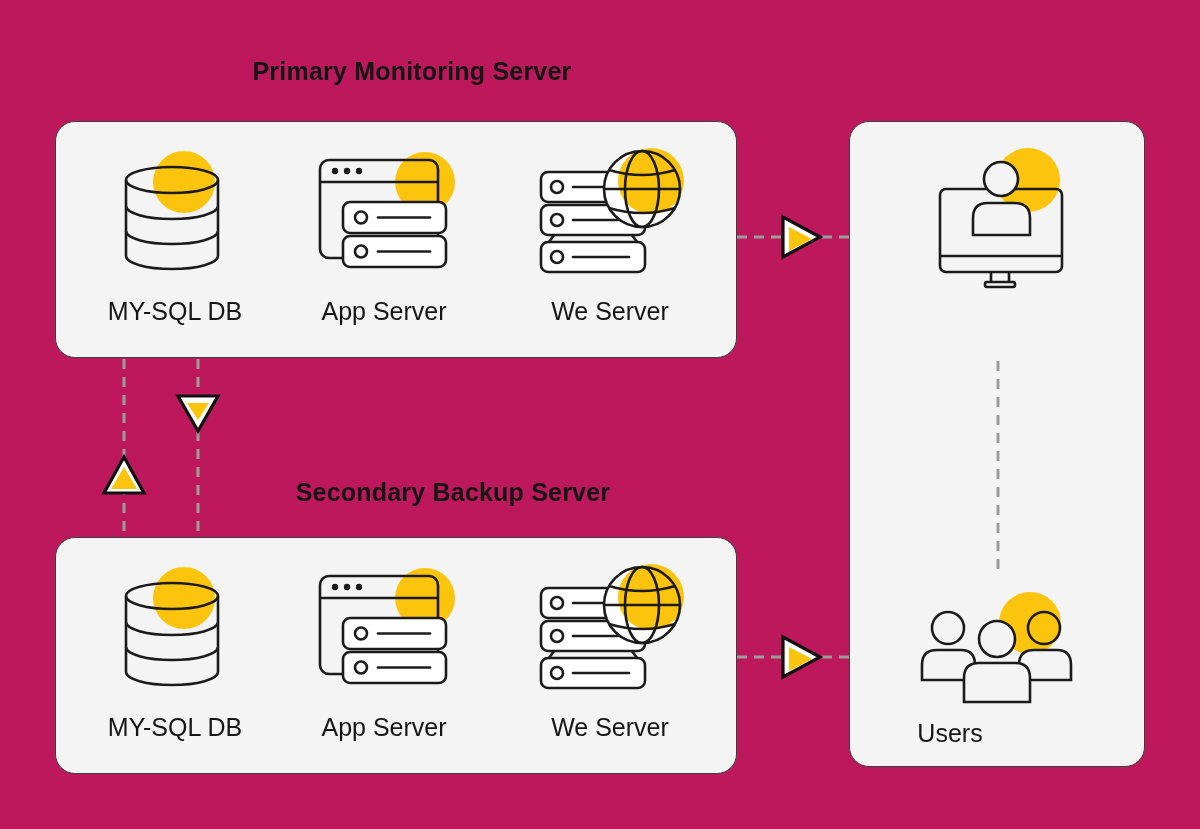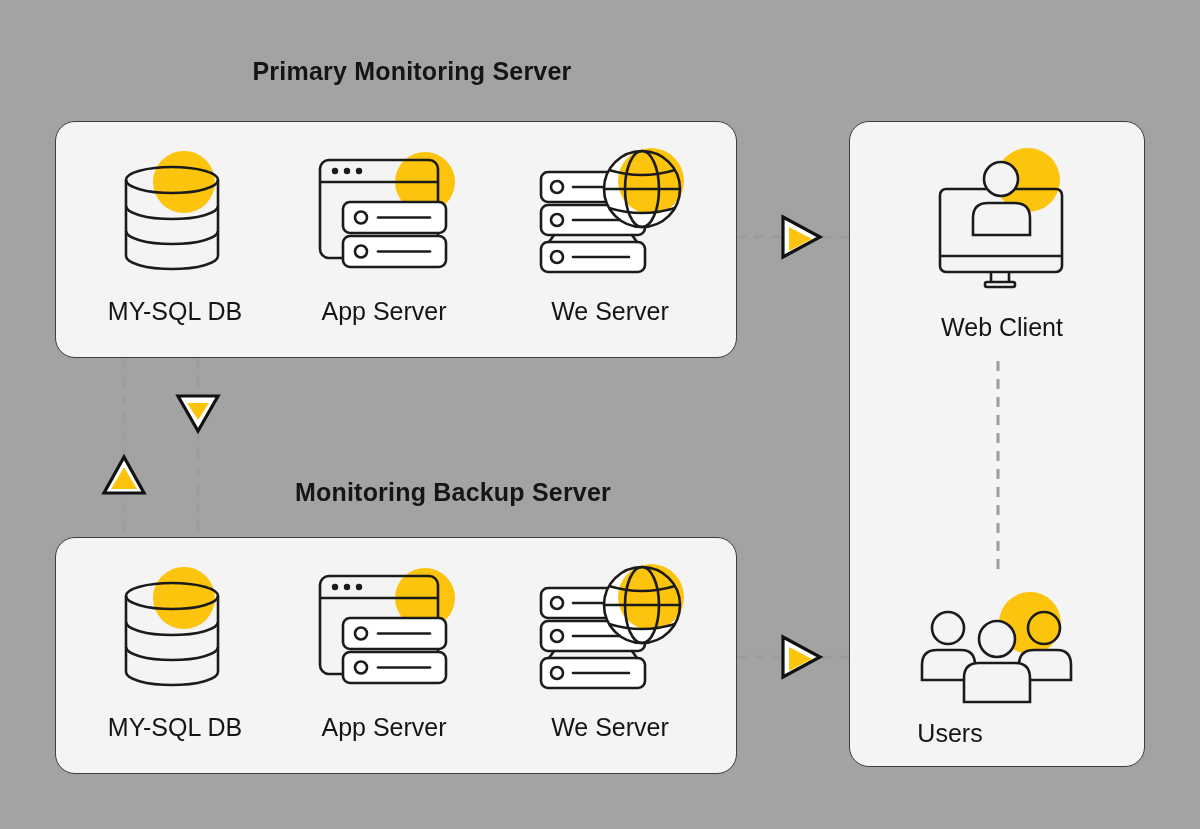--- a/index.html
+++ b/index.html
@@ -6,21 +6,21 @@
     --accent-yellow:#FCC40D;
     --box-fill:#F4F4F4;
     --box-border:#3E3E3E;
     --connector-gray:#9C9C9C;
     --icon-stroke:#1B1B1B;
     --shape-fill-white:#FFFFFF;
     --text:#151515;
   }
   html,body{margin:0;padding:0;background:#fff;}
   .canvas{
-    position:relative;width:1200px;height:829px;background:#a3a3a3;overflow:hidden;
+    position:relative;width:1200px;height:829px;background:#be185d;overflow:hidden;
     font-family:"Liberation Sans","DejaVu Sans",sans-serif;color:var(--text);
   }
   .group-title{
     position:absolute;text-align:center;font-weight:700;font-size:25px;line-height:28px;
     color:var(--text);letter-spacing:0.2px;white-space:nowrap;
   }
   .server-box{
     position:absolute;background:var(--box-fill);
     border:1.4px solid var(--box-border);border-radius:20px;box-sizing:border-box;z-index:1;
   }
@@ -152,21 +152,21 @@
       <path class="tri" d="M124 457 L104 493 H144 Z"></path>
       <path class="triy" d="M124 467 L111 489 H137 Z"></path>
     </g>
     <g>
       <path class="tri" d="M178 396 H218 L198 431 Z"></path>
       <path class="triy" d="M187 403 H209 L198 420 Z"></path>
     </g>
   </svg>
 
   <div class="group-title" style="left:240px;top:57px;width:344px;">Primary Monitoring Server</div>
-  <div class="group-title" style="left:281px;top:478px;width:344px;">Monitoring Backup Server</div>
+  <div class="group-title" style="left:281px;top:478px;width:344px;">Secondary Backup Server</div>
 
   <svg class="icon" style="left:95px;top:140px;" width="140" height="150">
       <use href="#sym-db"></use>
     </svg>
   <div class="node-label" style="left:85px;top:297px;">MY-SQL DB</div>
 
   <svg class="icon" style="left:308px;top:148px;" width="150" height="130">
       <use href="#sym-app"></use>
     </svg>
   <div class="node-label" style="left:294px;top:297px;">App Server</div>
@@ -187,20 +187,19 @@
   <div class="node-label" style="left:294px;top:713px;">App Server</div>
 
   <svg class="icon" style="left:533px;top:554px;" width="152" height="140">
       <use href="#sym-ws"></use>
     </svg>
   <div class="node-label" style="left:520px;top:713px;">We Server</div>
 
   <svg class="icon" style="left:930px;top:146px;" width="140" height="145">
       <use href="#sym-monitor"></use>
     </svg>
-  <div class="node-label" style="left:912px;top:313px;">Web Client</div>
 
   <svg class="icon" style="left:918px;top:590px;" width="160" height="115">
       <use href="#sym-users"></use>
     </svg>
   <div class="node-label" style="left:860px;top:719px;">Users</div>
 
 </div>
 
 </body></html>

